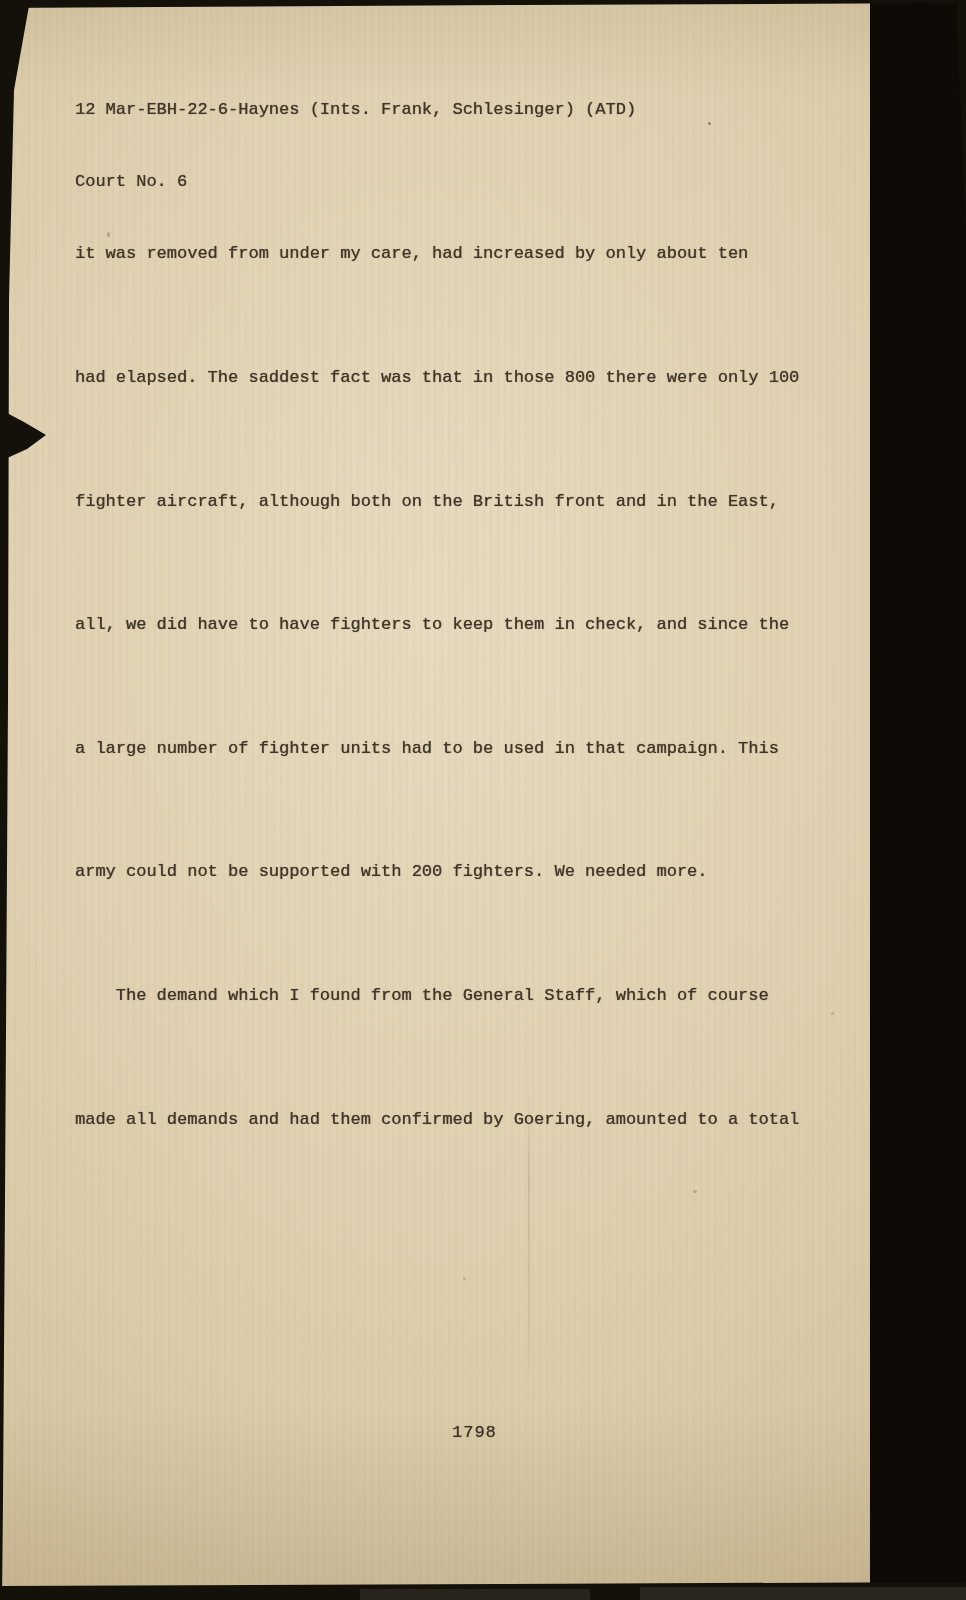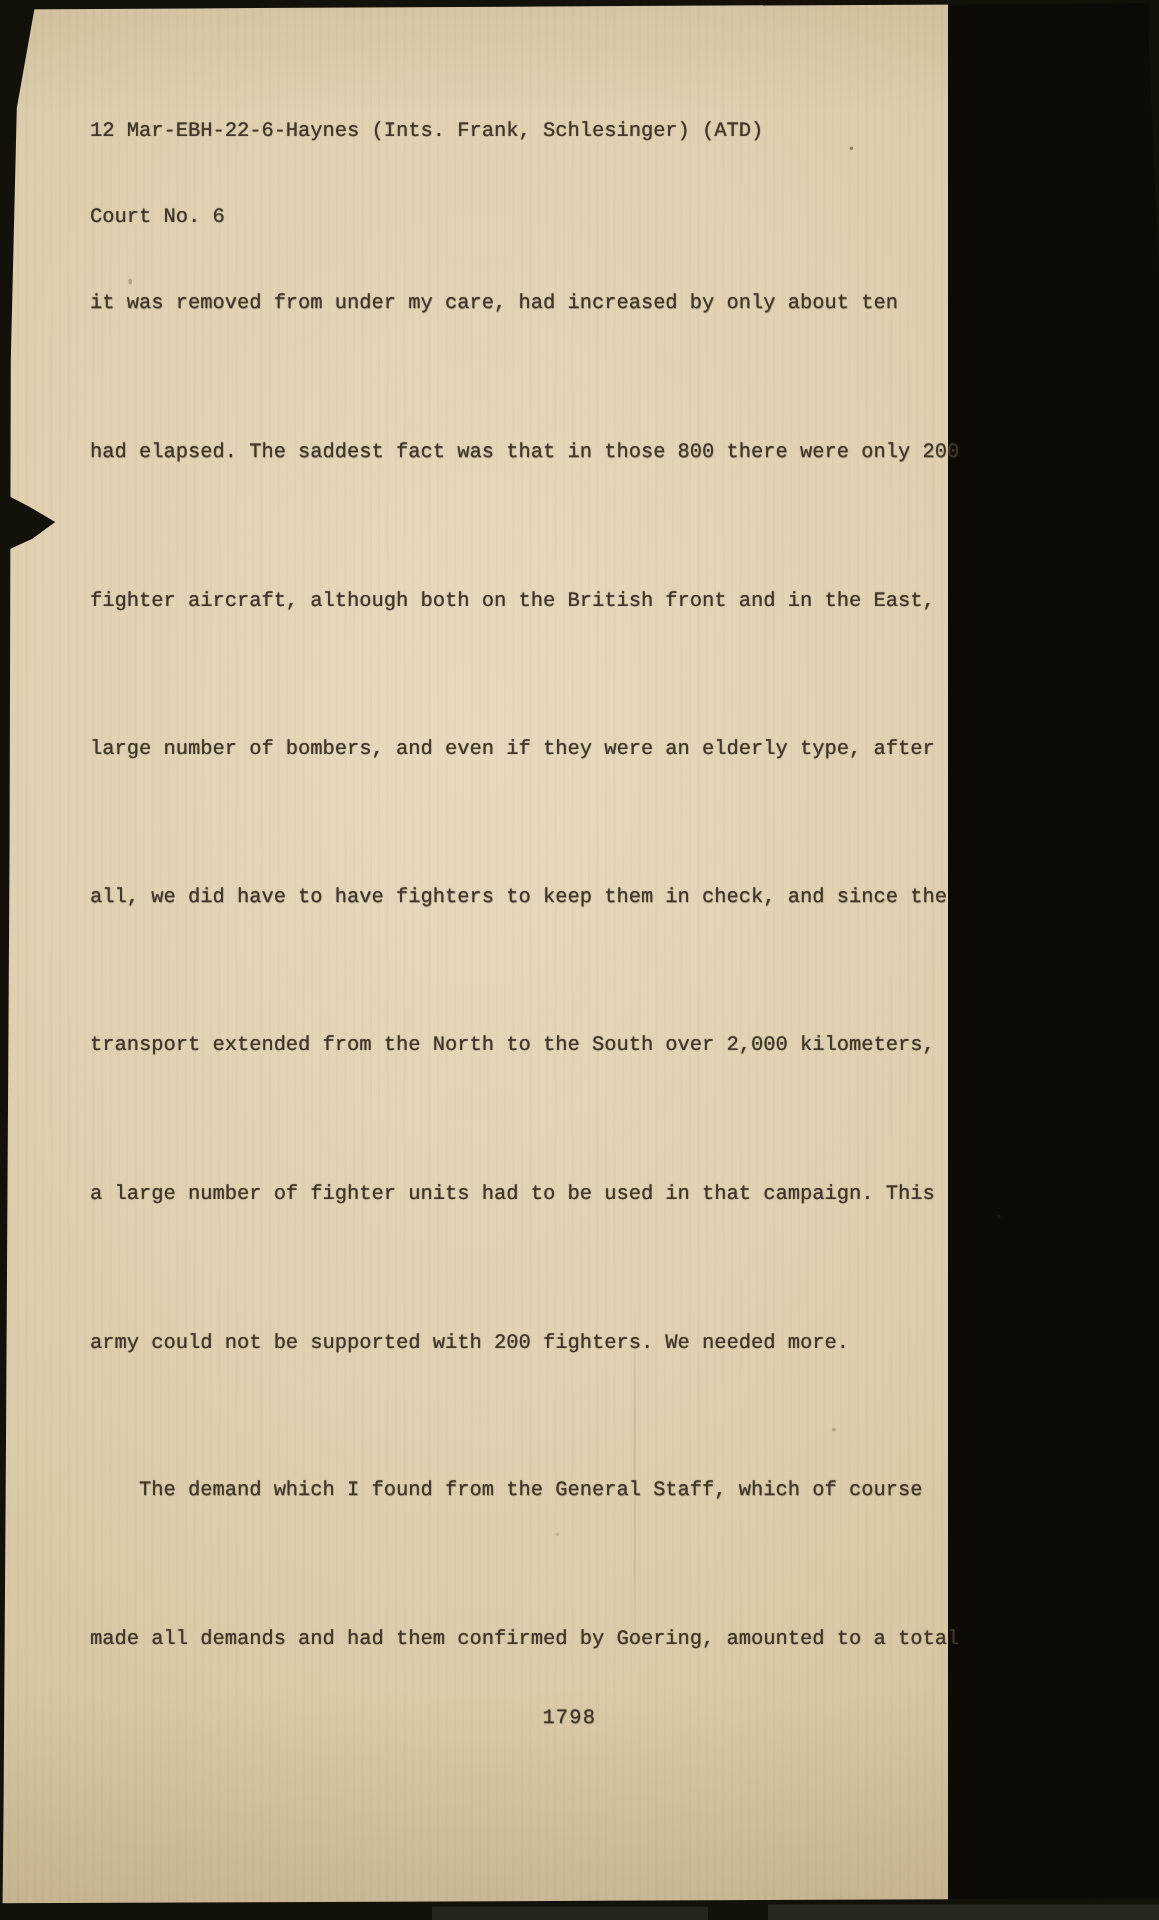--- a/index.html
+++ b/index.html
@@ -9,21 +9,21 @@
     --ink:#3f3628;
     --scan-edge:#14100a;
   }
   html,body{margin:0;padding:0;}
   body{
     width:966px;height:1600px;
     background:#0e0b07;
     overflow:hidden;
     font-family:"Liberation Mono","DejaVu Sans Mono",monospace;
   }
-  .page{position:relative;width:790px;height:1600px;text-decoration:underline;}
+  .page{position:relative;width:870px;height:1600px;text-decoration:underline;}
   .paper{
     position:absolute;inset:0;
     background:
       repeating-linear-gradient(90deg, rgba(122,100,66,0.035) 0 2px, rgba(0,0,0,0) 2px 7px),
       linear-gradient(180deg, rgba(120,95,55,0.10) 0%, rgba(120,95,55,0) 6%, rgba(120,95,55,0) 88%, rgba(110,88,50,0.14) 100%),
       radial-gradient(ellipse 120% 90% at 50% 38%, var(--paper-light) 0%, var(--paper) 48%, #d3c29e 78%, var(--paper-dark) 100%);
   }
   .crease{
     position:absolute;left:528px;top:1080px;width:2px;height:330px;
     background:linear-gradient(180deg, rgba(0,0,0,0), rgba(110,90,60,0.18) 30%, rgba(110,90,60,0.12) 70%, rgba(0,0,0,0));
@@ -71,25 +71,23 @@
     <rect class="edge-soft" x="640" y="1587" width="326" height="13" opacity="0.5"></rect>
   </svg>
 
   <div class="txt header">
     <div>12 Mar-EBH-22-6-Haynes (Ints. Frank, Schlesinger) (ATD)</div>
     <div>Court No. 6</div>
   </div>
 
   <div class="txt bodytext">
     <div>it was removed from under my care, had increased by only about ten</div>
-    <div>had elapsed. The saddest fact was that in those 800 there were only 200</div>
+    <div>had elapsed. The saddest fact was that in those 800 there were only 100</div>
     <div>fighter aircraft, although both on the British front and in the East,</div>
-    <div>large number of bombers, and even if they were an elderly type, after</div>
     <div>all, we did have to have fighters to keep them in check, and since the</div>
-    <div>transport extended from the North to the South over 2,000 kilometers,</div>
     <div>a large number of fighter units had to be used in that campaign. This</div>
     <div>army could not be supported with 200 fighters. We needed more.</div>
     <div>    The demand which I found from the General Staff, which of course</div>
     <div>made all demands and had them confirmed by Goering, amounted to a total</div>
     
     
     
     
     
     

